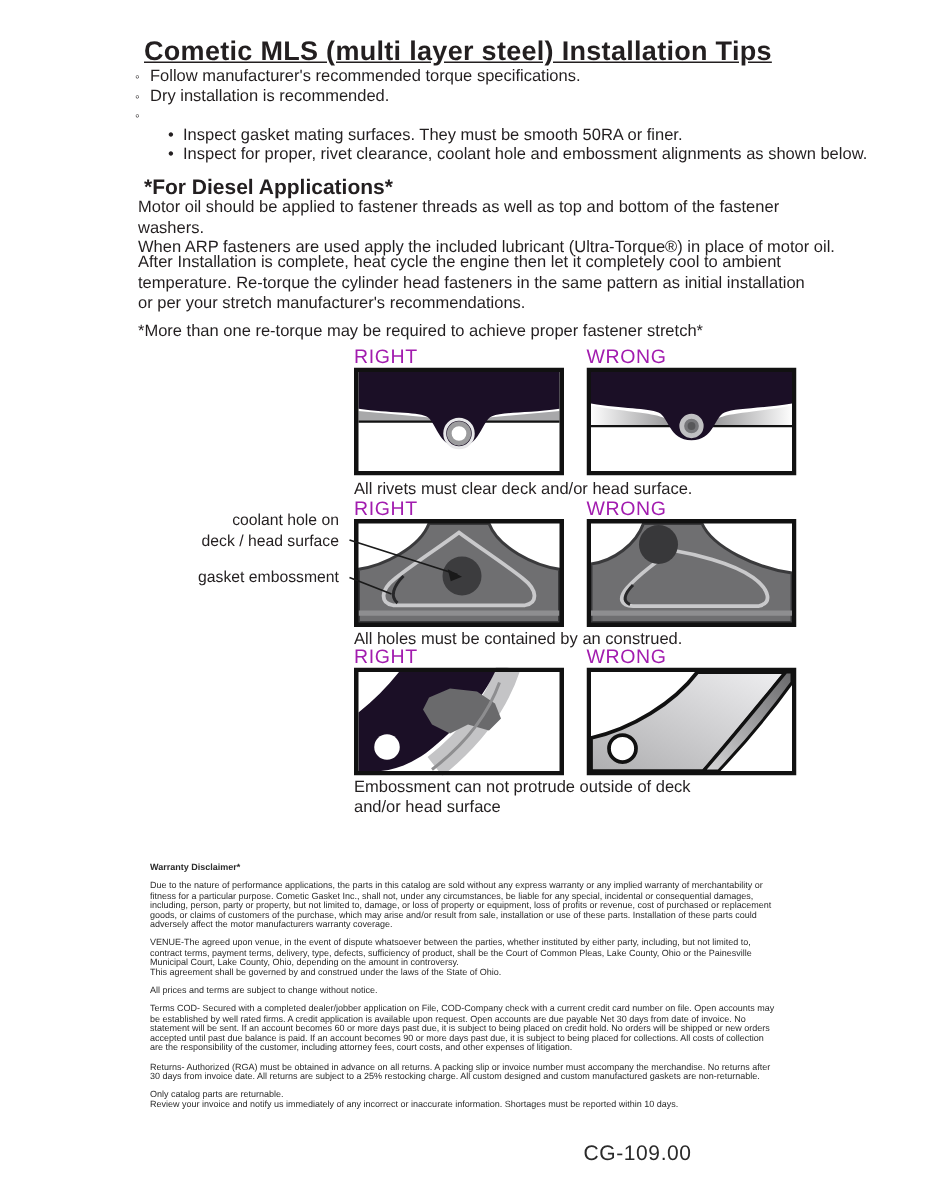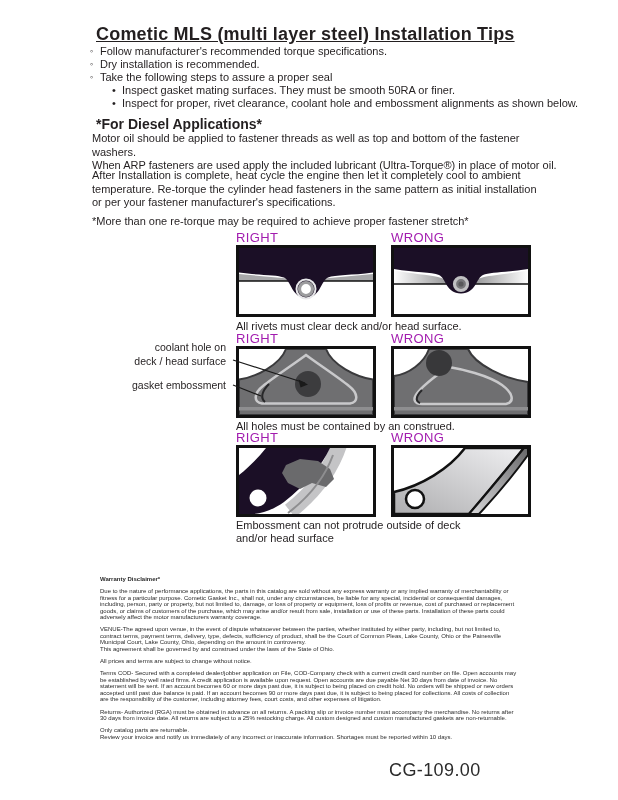--- a/index.html
+++ b/index.html
@@ -31,56 +31,55 @@
   .caption{left:236px;font-size:11px;line-height:12.5px;white-space:pre-line;}
   .cap1{top:320px;text-align:center;} .cap2{top:420px;} .cap3{top:519px;}
   .callout{left:108px;width:118px;text-align:right;font-size:10.5px;line-height:14px;white-space:pre-line;}
   .co1{top:340px;} .co2{top:378px;}
   .leader{left:0;top:0;pointer-events:none;}
   svg.panel{display:block;}
   
   .legal{left:100px;top:576px;width:424px;font-size:6px;line-height:6.4px;color:#2b2b2b;}
   .legal .lg-head{font-weight:bold;margin:0 0 6px 0;}
   .legal p{margin:0 0 6px 0;white-space:pre-line;}
-  .pagenum{left:389px;top:760px;font-size:18px;letter-spacing:0.4px;color:#2b2b2b;}
+  .pagenum{left:389px;top:760px;font-size:14px;letter-spacing:0.4px;color:#2b2b2b;}
 </style>
 </head>
 <body>
 
 <div class="abs title">Cometic MLS (multi layer steel) Installation Tips</div>
 
 <div class="abs tips">
   <div class="tip-row">
     <span class="marker">◦</span>
     <span>Follow manufacturer's recommended torque specifications.</span>
   </div>
   <div class="tip-row">
     <span class="marker">◦</span>
     <span>Dry installation is recommended.</span>
   </div>
   <div class="tip-row">
     <span class="marker">◦</span>
-    <span>Take the following steps to assure a proper seal</span>
   </div>
   <div class="tip-row sub">
     <span class="marker">•</span>
     <span>Inspect gasket mating surfaces.  They must be smooth 50RA or finer.</span>
   </div>
   <div class="tip-row sub">
     <span class="marker">•</span>
     <span>Inspect for proper, rivet clearance, coolant hole and embossment alignments as shown below.</span>
   </div>
 </div>
 
 <div class="abs diesel-heading">*For Diesel Applications*</div>
 <div class="abs para p1">Motor oil should be applied to fastener threads as well as top and bottom of the fastener washers.
 When ARP fasteners are used apply the included lubricant (Ultra-Torque®) in place of motor oil.</div>
 <div class="abs para p2">After Installation is complete, heat cycle the engine then let it completely cool to ambient
 temperature. Re-torque the cylinder head fasteners in the same pattern as initial installation
-or per your fastener manufacturer's specifications.</div>
+or per your stretch manufacturer's recommendations.</div>
 <div class="abs para note">*More than one re-torque may be required to achieve proper fastener stretch*</div>
 
 <div class="abs dg-header col-l hr1">RIGHT</div>
 <div class="abs dg-header col-r hr1">WRONG</div>
 
 <svg class="abs panel col-l pn1" width="140" height="72" viewBox="0 0 140 72">
   <rect x="1.5" y="1.5" width="137" height="69" fill="#ffffff" stroke="none"></rect>
   <polygon points="3,29 52,33.5 52,36 3,36" fill="#a8a8aa"></polygon>
   <polygon points="137,29 88,33.5 88,36 137,36" fill="#a8a8aa"></polygon>
   <line x1="3" y1="36" x2="137" y2="36" stroke="#111111" stroke-width="1.5"></line>

